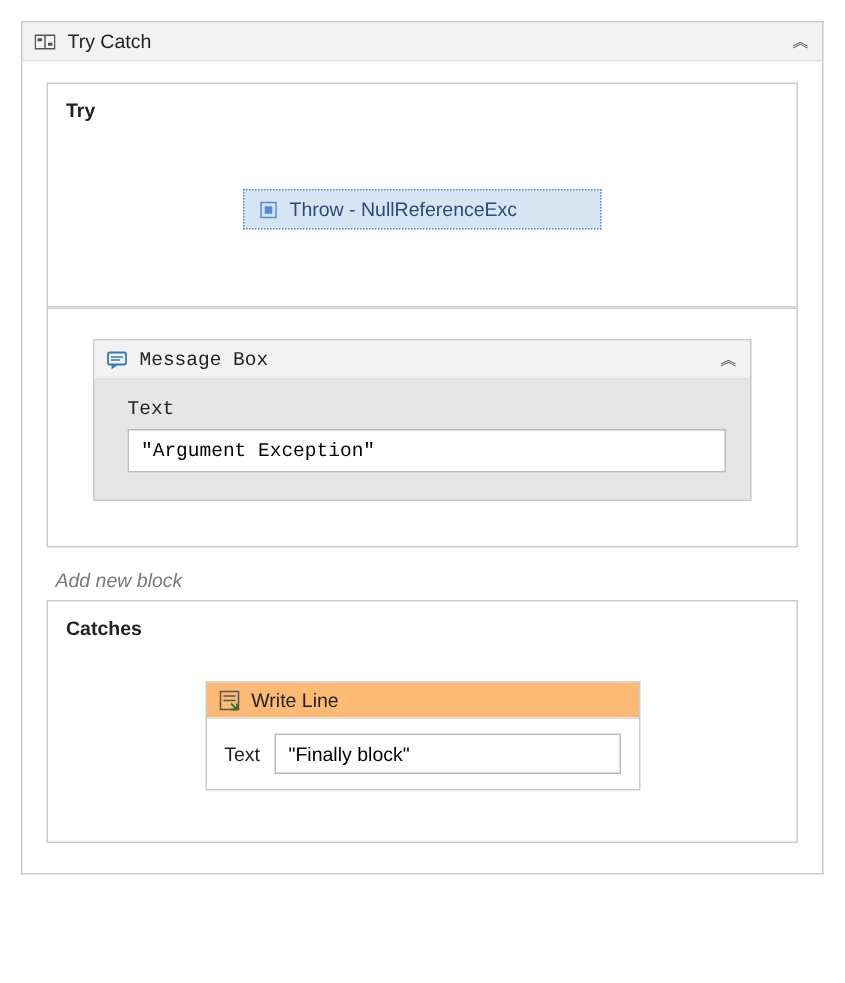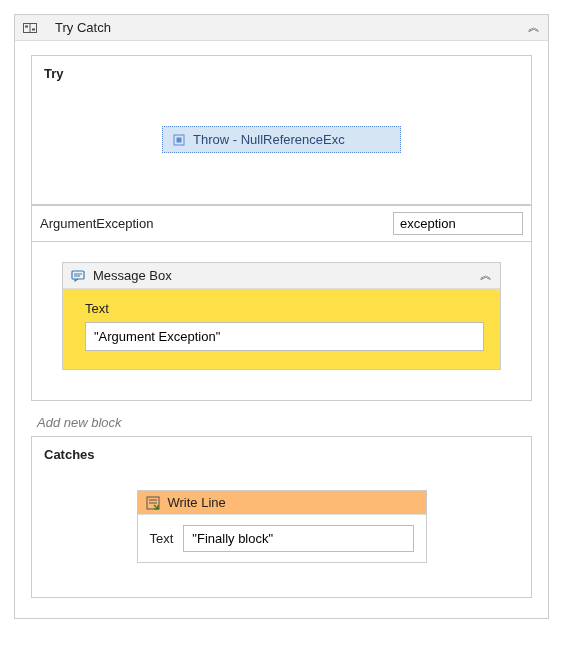--- a/index.html
+++ b/index.html
@@ -14,21 +14,21 @@
     width: 563px;
     padding: 14px 14px 20px 14px;
   }
   .activity-header {
     display: flex;
     align-items: center;
     background: #f2f2f2;
     border: 1px solid #ccc;
     border-bottom: 1px solid #ddd;
     padding: 4px 8px;
-    gap: 18px;
+    gap: 8px;
   }
   .activity-header .title {
     flex: 1;
   }
   .chevron {
     font-size: 12px;
     color: #555;
     cursor: default;
   }
   .body-wrap {
@@ -97,21 +97,22 @@
     border: 1px solid #bbb;
     background: #fff;
   }
   .catch-body {
     border: 1px solid #ccc;
     border-top: 1px solid #ccc;
     padding: 20px 30px 30px 30px;
   }
   .inner-activity {
     border: 1px solid #ccc;
-    background: #fde047;
+    background: #e5e5e5;
+    font-family: Liberation Mono, monospace;
   }
   .inner-activity .hdr {
     display: flex;
     align-items: center;
     background: #f2f2f2;
     border-bottom: 1px solid #ddd;
     padding: 4px 8px;
     gap: 8px;
   }
   .inner-activity .hdr .name {
@@ -196,24 +197,20 @@
               <rect x="1" y="1" width="10" height="10" fill="none" stroke="#5a8bd6"></rect>
               <rect x="3.5" y="3.5" width="5" height="5" fill="#5a8bd6"></rect>
             </svg>
           </span>
           <span>Throw - NullReferenceExc</span>
         </div>
       </div>
     </div>
 
 
-    <div class="catch-row">
-      <span class="type">ArgumentException</span>
-      <input type="text" value="exception" style="">
-    </div>
     <div class="catch-body">
       <div class="inner-activity">
         <div class="hdr">
           <span class="tiny-icon">
             <svg width="14" height="14" viewBox="0 0 14 14">
               <rect x="1" y="2" width="12" height="8" rx="1" fill="none" stroke="#357ab7" stroke-width="1.2"></rect>
               <path d="M4 10 L4 12 L7 10" fill="none" stroke="#357ab7" stroke-width="1.2"></path>
               <line x1="3" y1="5" x2="11" y2="5" stroke="#357ab7"></line>
               <line x1="3" y1="7" x2="9" y2="7" stroke="#357ab7"></line>
             </svg>

